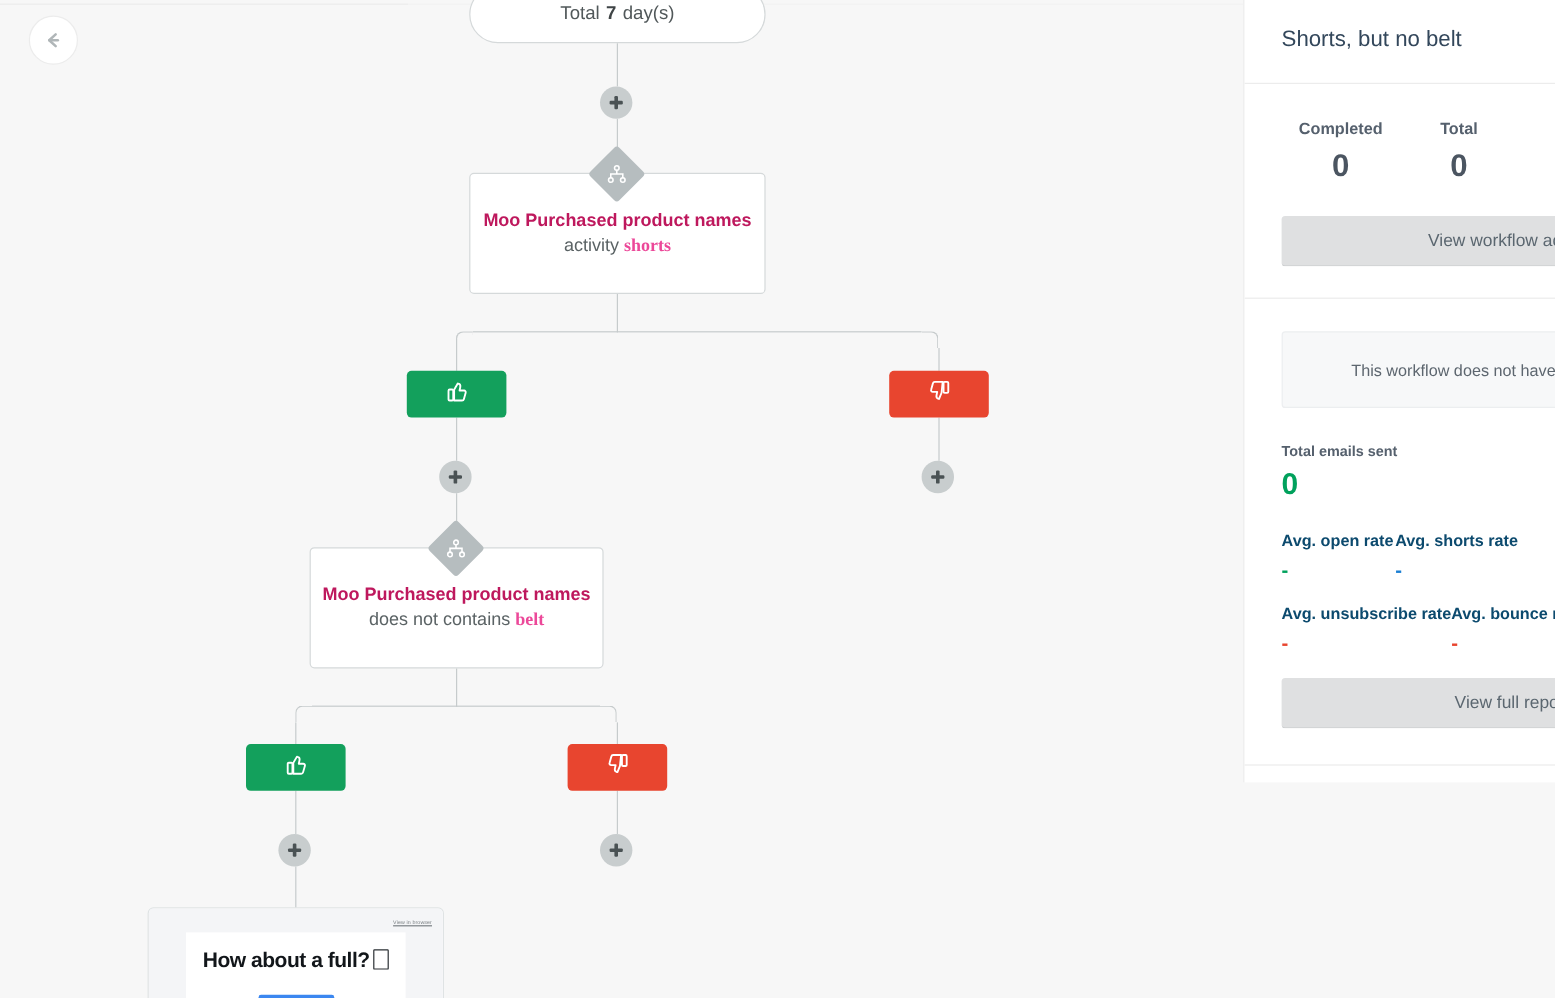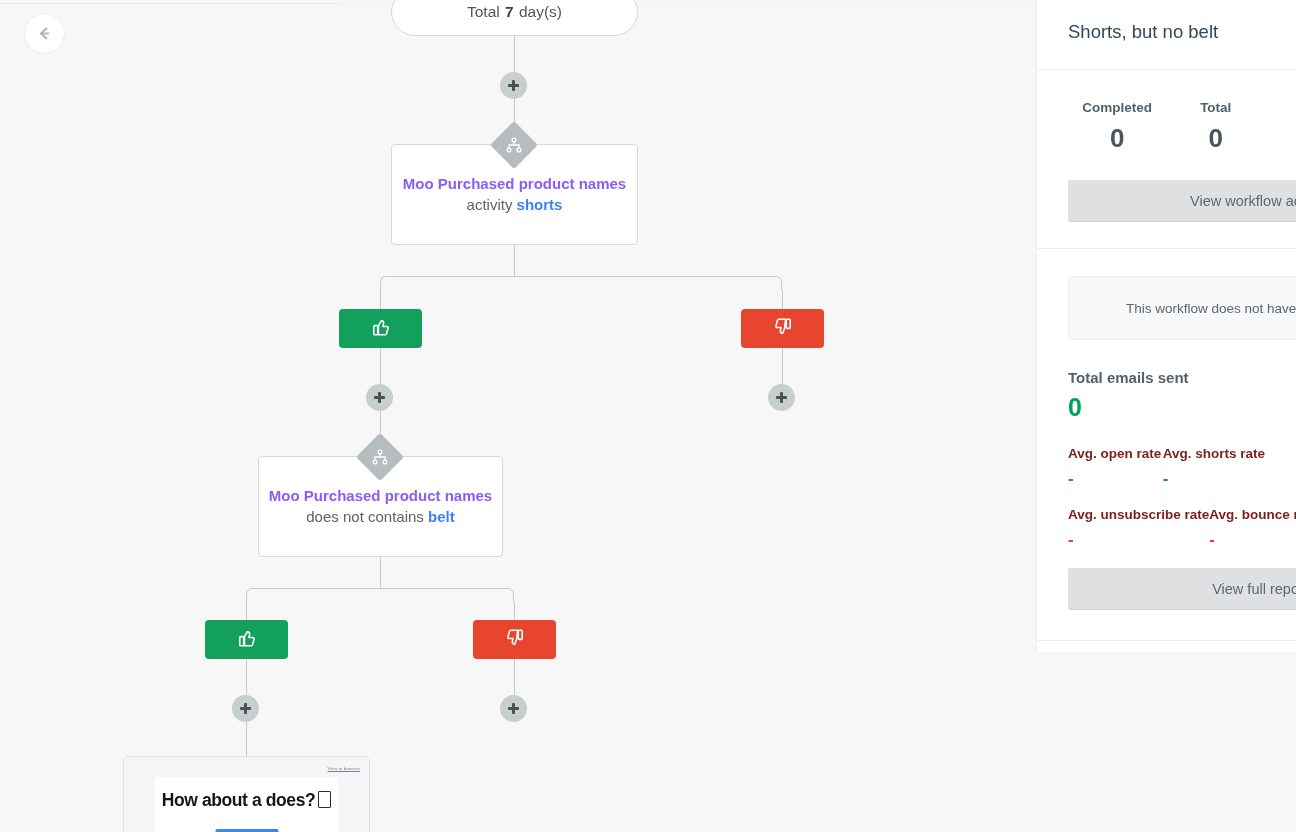--- a/index.html
+++ b/index.html
@@ -129,29 +129,29 @@
     display: flex;
     flex-direction: column;
     align-items: center;
     justify-content: center;
     cursor: pointer;
     z-index: 3;
   }
   .node-cond .cl1 {
     font-size: 15px;
     font-weight: 700;
-    color: #8b5cf6;
+    color: #be185d;
     line-height: 20px;
   }
   .node-cond .cl2 {
     font-size: 15px;
     color: #5b6365;
     line-height: 21px;
   }
-  .node-cond .cl2 b { font-weight: 700; color: #3b82f6; }
+  .node-cond .cl2 b { font-weight: 700; color: #ec4899; font-family: Liberation Serif, serif; }
 
   
   .diamond {
     position: absolute;
     width: 34px; height: 34px;
     background: #b6bdbf;
     transform: rotate(45deg);
     border-radius: 3px;
     z-index: 5;
   }
@@ -311,38 +311,38 @@
     width: 384px;
     display: flex;
     align-items: center;
     justify-content: center;
     color: #5d666f;
     font-size: 13.5px;
     white-space: nowrap;
   }
   .emails-label {
     margin-top: 29px;
-    font-size: 15px;
+    font-size: 12px;
     font-weight: 700;
     color: #55606d;
   }
   .emails-value {
     margin-top: 9px;
     font-size: 25px;
     font-weight: 700;
     color: #00a15c;
     line-height: 1;
   }
   .rate-grid { margin-top: 26px; }
   .rate-row { display: flex; margin-bottom: 24px; }
   .rate-col { flex: 1; }
   .rate-label {
     font-size: 13.5px;
     font-weight: 700;
-    color: #7f1d1d;
+    color: #0c4a6e;
     white-space: nowrap;
   }
   .rate-dash {
     margin-top: 14px;
     font-size: 17px;
     font-weight: 700;
     line-height: 8px;
   }
 </style>
 </head>
@@ -464,21 +464,21 @@
     <div class="line-v" style="left:514px; top:659px; height:36px;"></div>
     <div class="plus" style="left:232px; top:695px;"></div>
     <div class="plus" style="left:500px; top:695px;"></div>
 
     <div class="line-v" style="left:246px; top:722px; height:35px;"></div>
 
     <div class="email-card" style="left:123px; top:756px; width:247px; height:95px;">
       <div class="email-inner">
         <div class="email-viewbrowser">View in browser</div>
         <div class="email-body">
-          <div class="email-head"><span>How about a does?</span><span class="email-emoji"></span></div>
+          <div class="email-head"><span>How about a full?</span><span class="email-emoji"></span></div>
           <div class="email-cta">Yes!</div>
         </div>
       </div>
     </div>
 
   </div>
 
   <div class="panel">
 
     <div class="panel-head">

